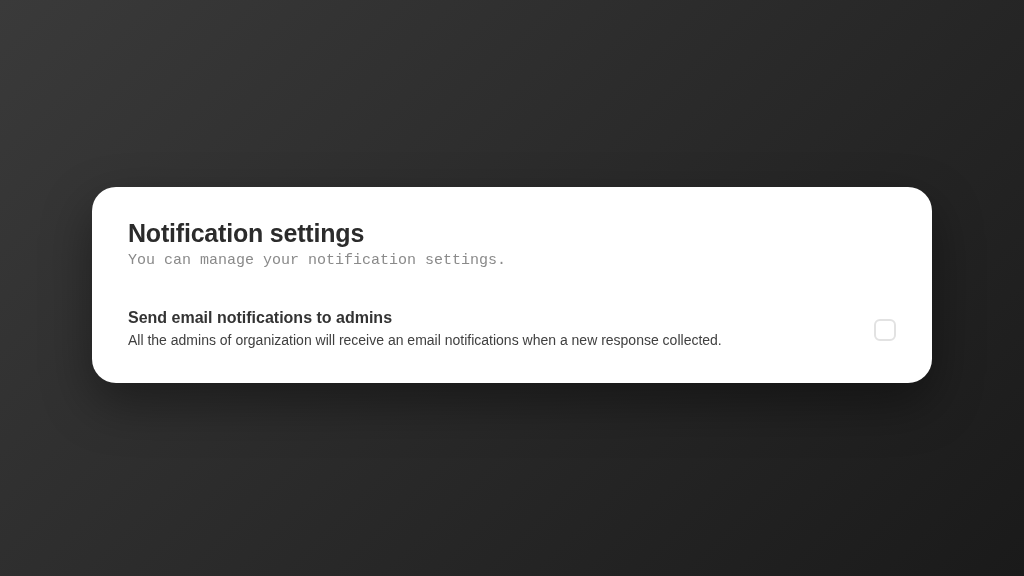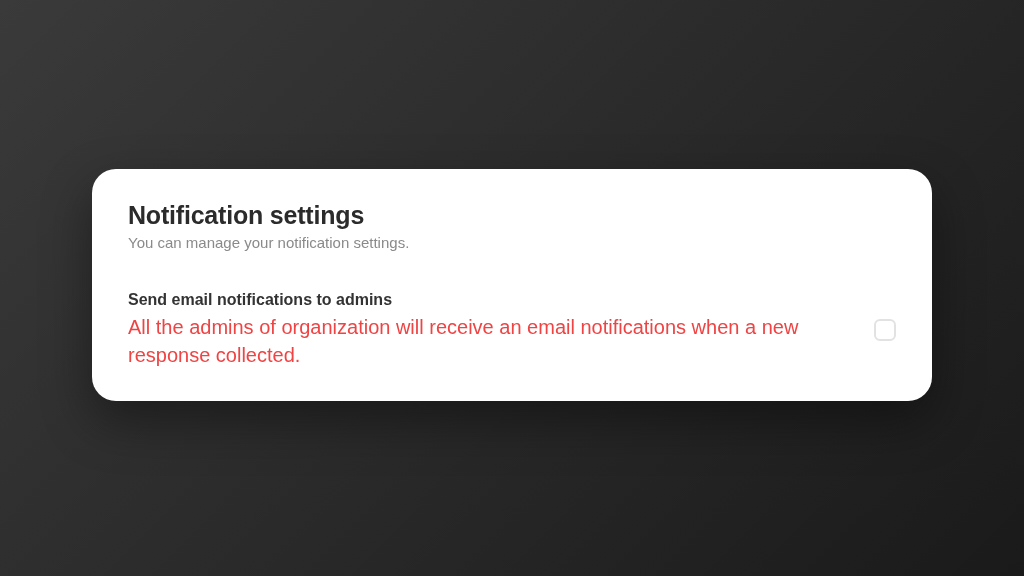--- a/index.html
+++ b/index.html
@@ -29,40 +29,41 @@
       font-size: 25px;
       font-weight: 800;
       color: #2b2b2b;
       letter-spacing: -0.2px;
       margin-bottom: 4px;
     }
     .card-subtitle {
       font-size: 15px;
       color: #8a8a8a;
       font-weight: 400;
+      font-family: Liberation Mono, monospace;
     }
     .setting-row {
       display: flex;
       align-items: center;
       justify-content: space-between;
       margin-top: 40px;
       gap: 0;
     }
     .setting-text {
       flex: 1;
     }
     .setting-title {
       font-size: 16px;
       font-weight: 700;
       color: #333333;
       margin-bottom: 4px;
     }
     .setting-desc {
-      font-size: 20px;
-      color: #ef4444;
+      font-size: 14px;
+      color: #404040;
       font-weight: 400;
       line-height: 1.4;
     }
     .checkbox {
       width: 22px;
       height: 22px;
       border: 2px solid #e2e2e2;
       border-radius: 6px;
       background: #ffffff;
       cursor: pointer;

